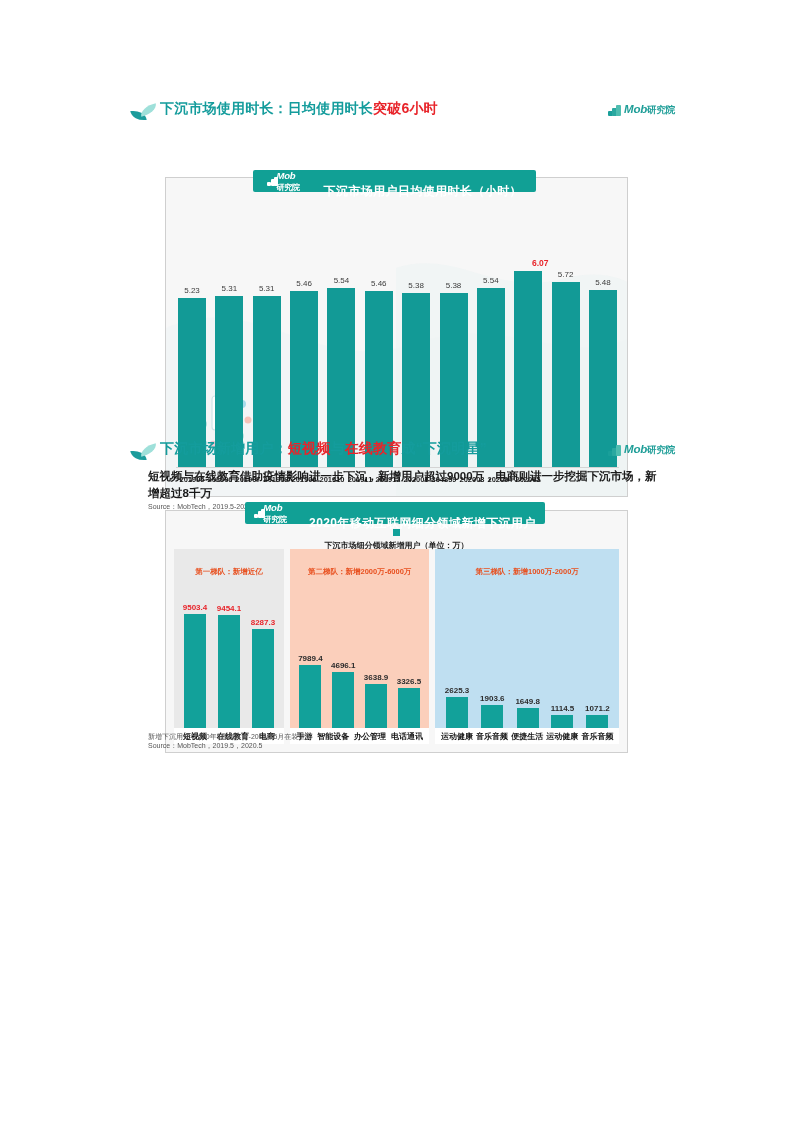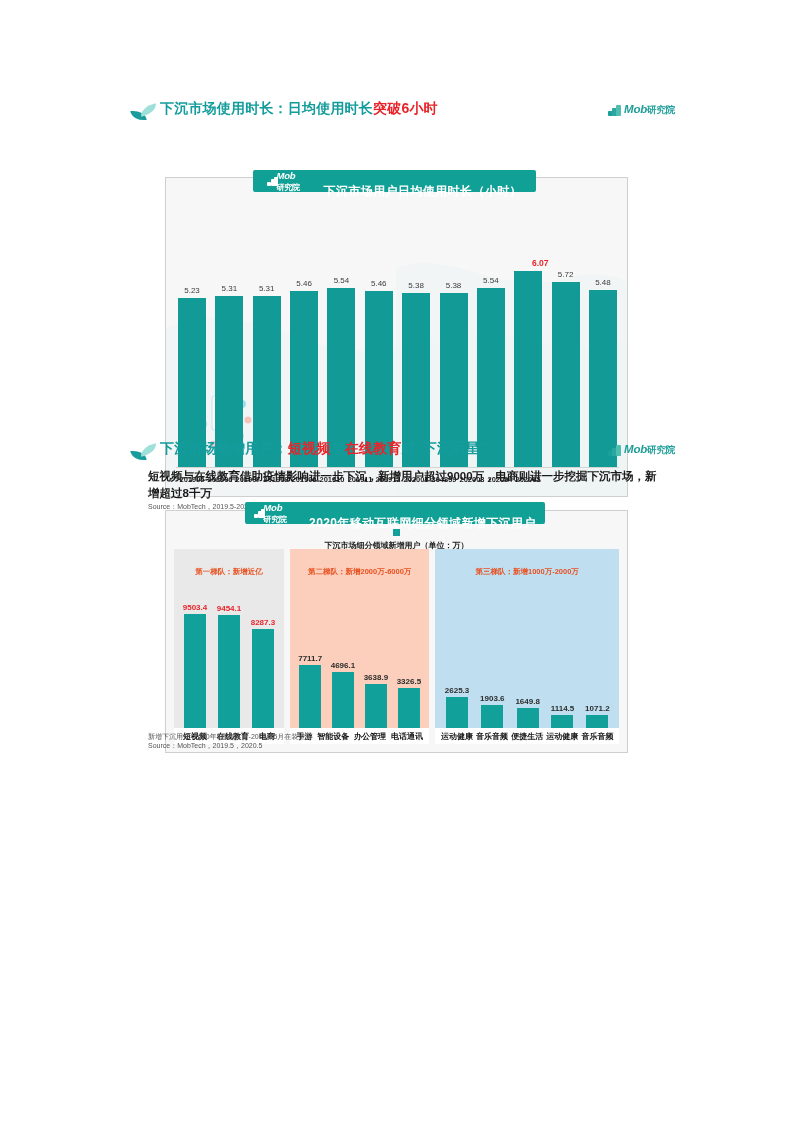--- a/index.html
+++ b/index.html
@@ -478,21 +478,21 @@
             <div class="tier-labels">
               <div class="lb">短视频</div>
               <div class="lb">在线教育</div>
               <div class="lb">电商</div>
             </div>
           </div>
           <div class="tier t2" style="background: rgb(251, 207, 187);">
             <div class="tier-title">第二梯队：新增2000万-6000万</div>
             <div class="tier-bars">
               <div class="c2-col">
-                <div class="c2-val">7711.7</div>
+                <div class="c2-val">7989.4</div>
                 <div class="c2-bar" style="height: 63px; width: 22px; background: rgb(18, 161, 154);"></div>
               </div>
               <div class="c2-col">
                 <div class="c2-val">4696.1</div>
                 <div class="c2-bar" style="height: 56px; width: 22px; background: rgb(18, 161, 154);"></div>
               </div>
               <div class="c2-col">
                 <div class="c2-val">3638.9</div>
                 <div class="c2-bar" style="height: 44px; width: 22px; background: rgb(18, 161, 154);"></div>
               </div>

